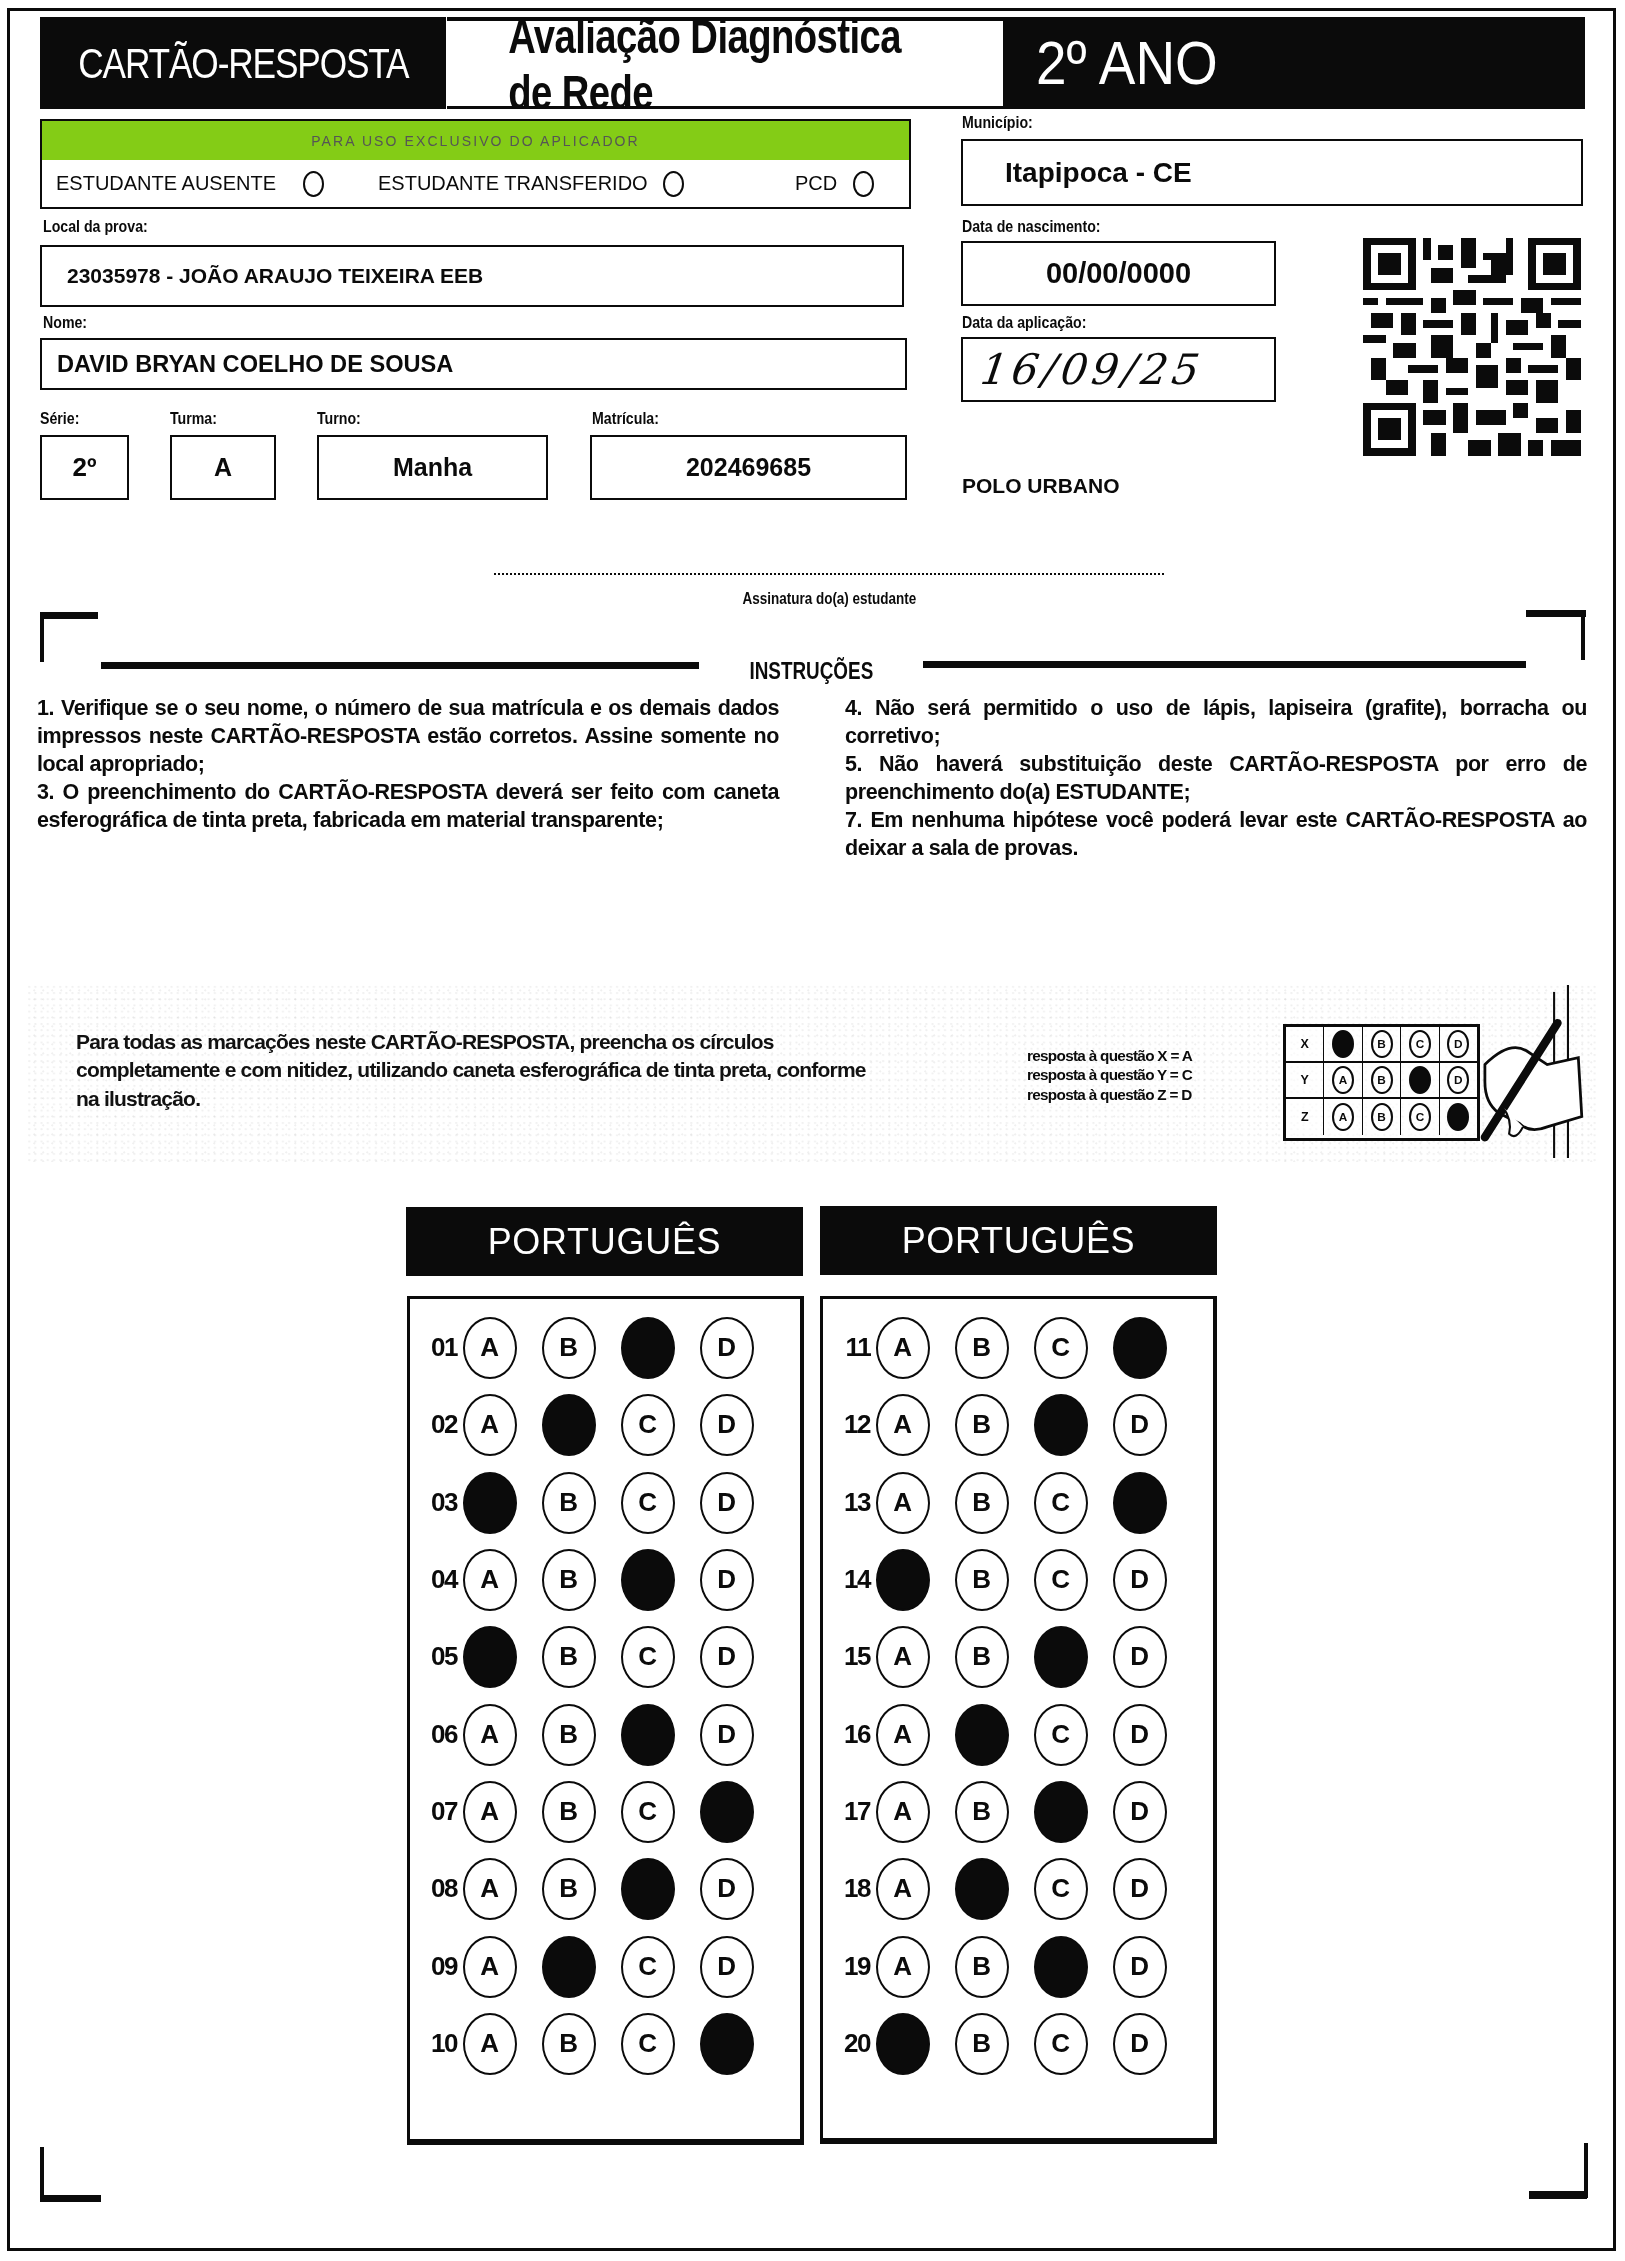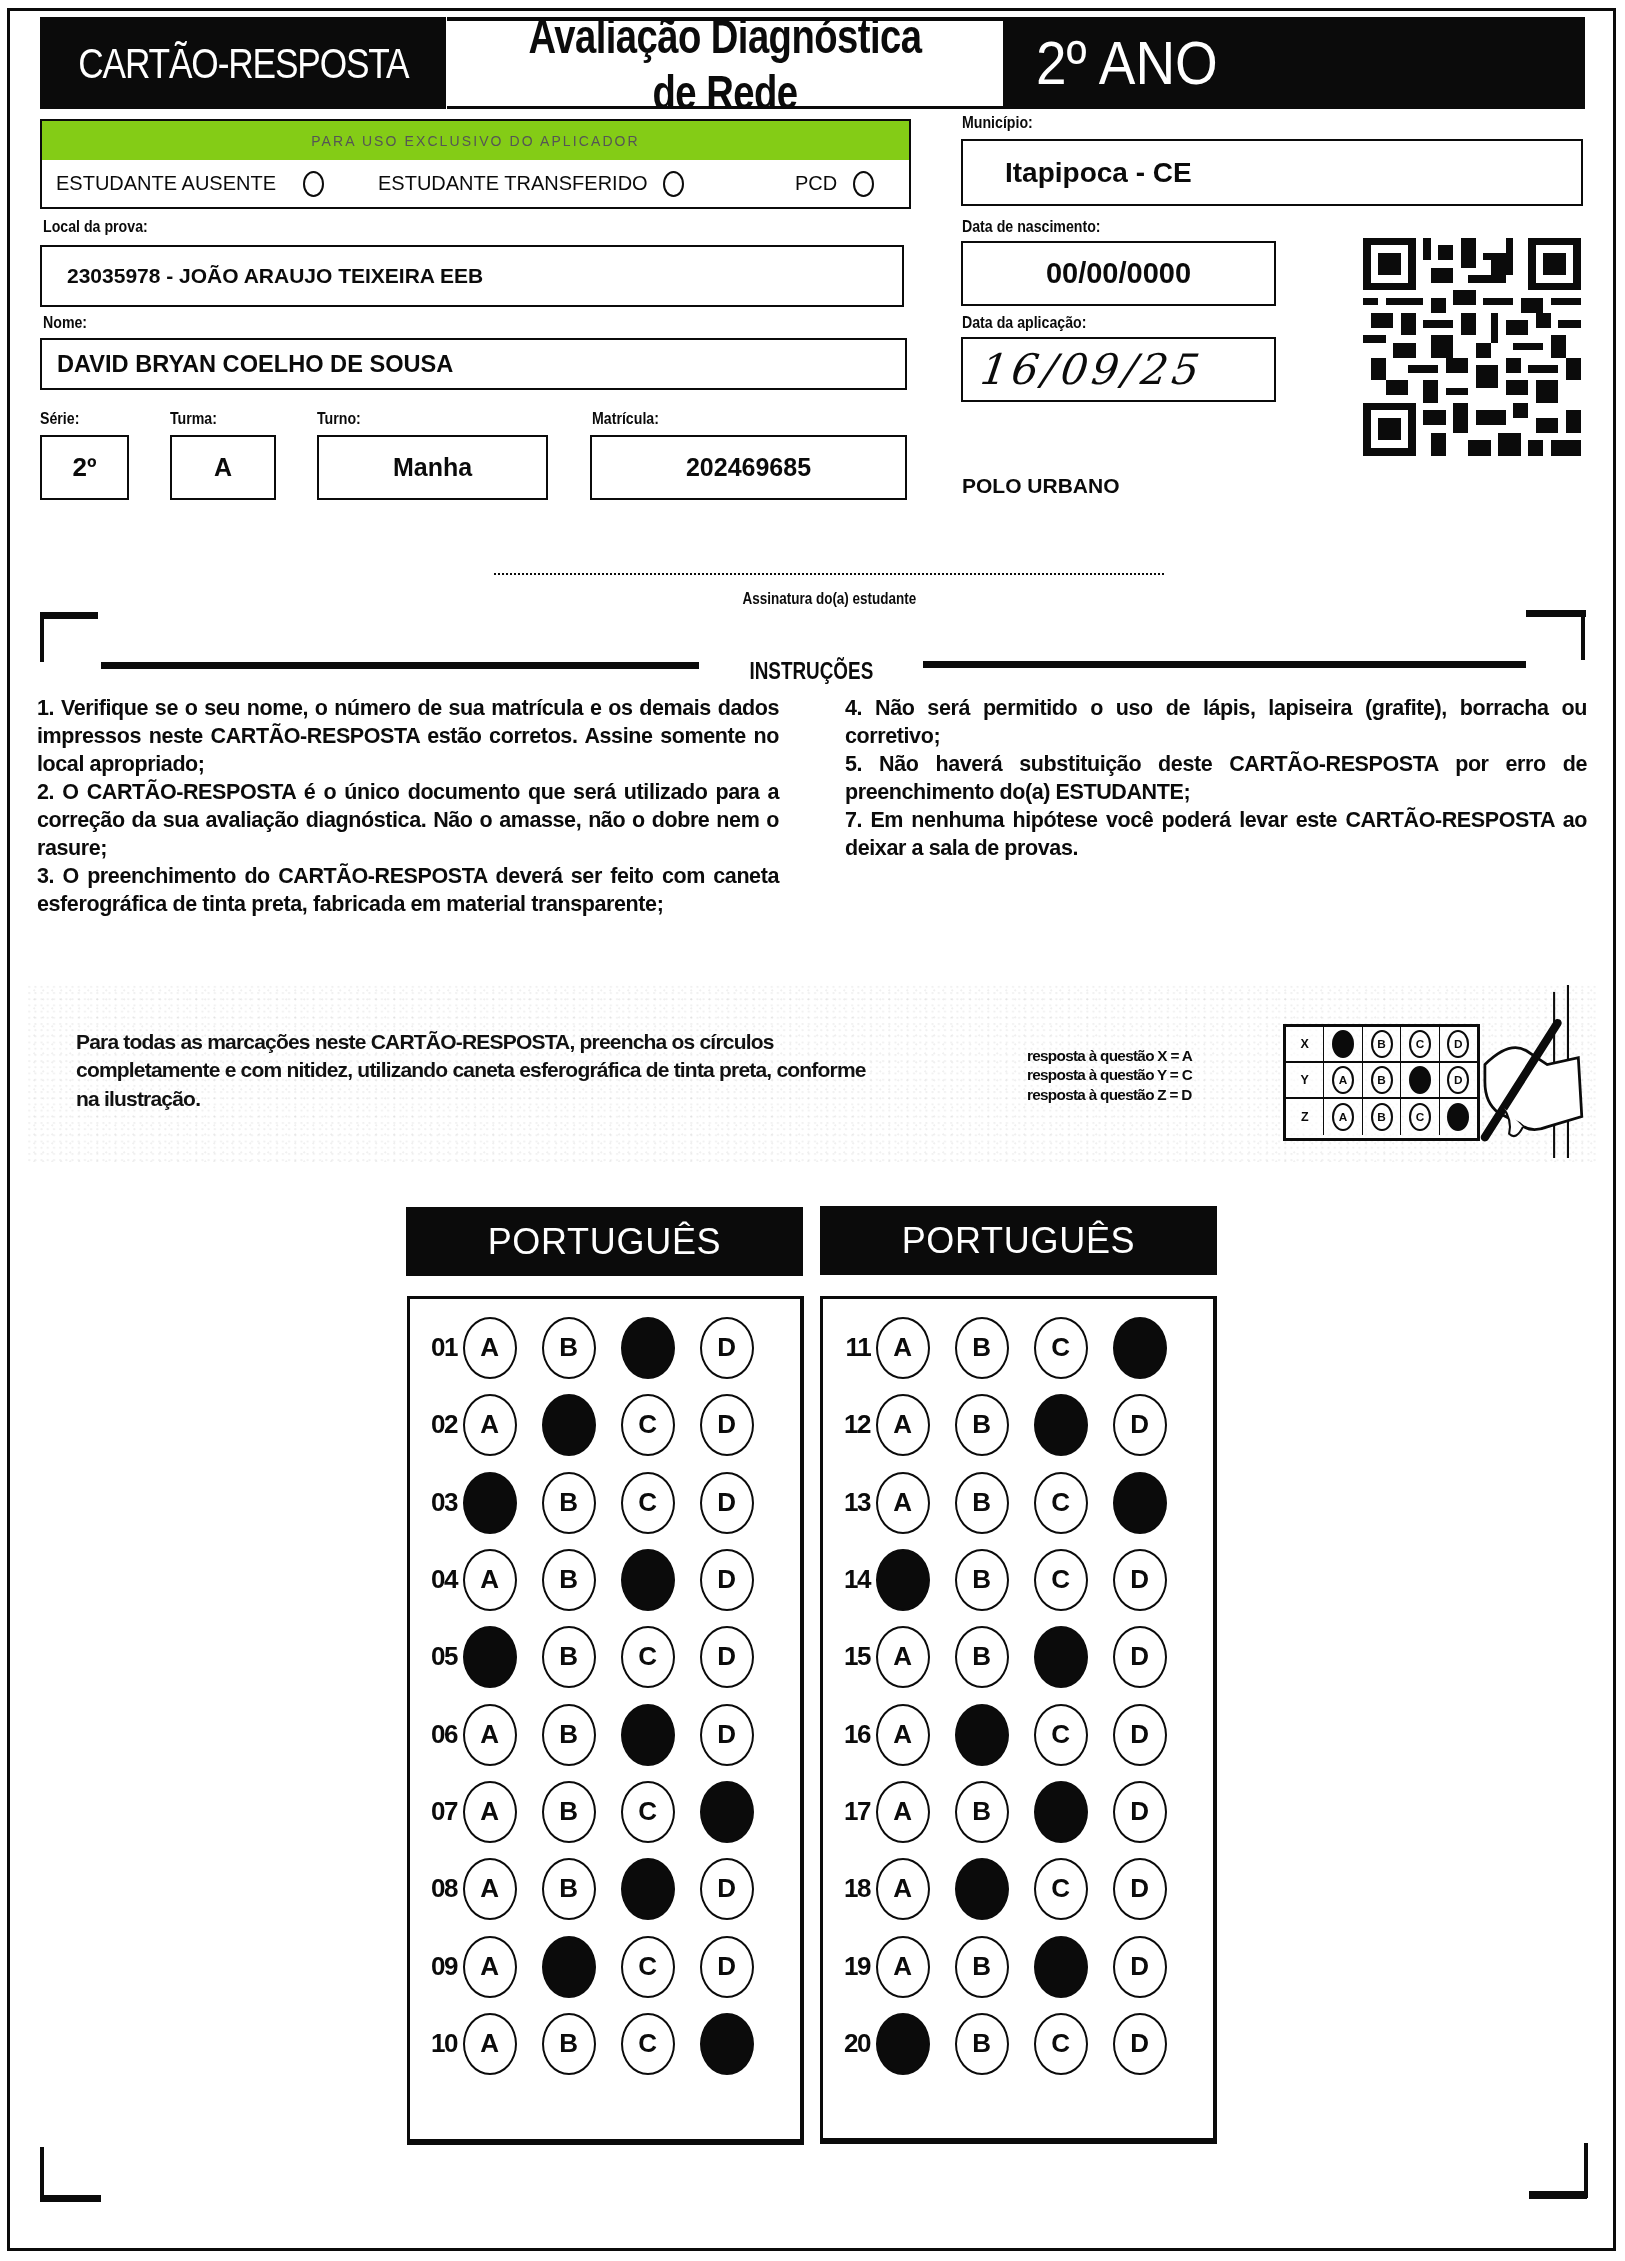--- a/index.html
+++ b/index.html
@@ -4,21 +4,21 @@
 <style>
   html, body { margin:0; padding:0; background:#ffffff; }
   body { width:1625px; height:2261px; position:relative; overflow:hidden; font-family:"Liberation Sans", sans-serif; color:#0b0b0b; }
   .abs { position:absolute; }
   .outer { left:7px; top:8.3px; width:1609px; height:2243px; border:3.5px solid #0b0b0b; box-sizing:border-box; }
 
   
   .hdr-black { background:#0b0b0b; color:#fff; }
   .hdr-left { left:40px; top:17.3px; width:406px; height:92px; display:flex; align-items:center; justify-content:center; font-size:43px; font-family:"Liberation Sans", sans-serif; letter-spacing:-1.4px; transform-origin:center; }
   .hdr-left span { display:inline-block; transform:scaleX(0.82); }
-  .hdr-mid { left:447px; top:21px; width:556px; height:85px; background:#fff; display:flex; align-items:center; justify-content:center; font-size:49px; font-weight:bold;text-align:center; }
+  .hdr-mid { left:447px; top:21px; width:556px; height:85px; background:#fff; display:flex; align-items:center; justify-content:center; font-size:49px; font-weight:bold; }
   .hdr-mid span { display:inline-block; transform:scaleX(0.78); letter-spacing:-0.7px; }
   .hdr-right { left:1003px; top:17.3px; width:582px; height:92px; display:flex; align-items:center; padding-left:33px; box-sizing:border-box; font-size:61px; }
   .hdr-right span { display:inline-block; transform:scaleX(0.9); transform-origin:left center; }
 
   
   .apl { left:40px; top:119px; width:871px; height:90px; border:2.8px solid #0b0b0b; box-sizing:border-box; }
   .apl-top { position:absolute; left:0; top:0; right:0; height:39px; background:#84cc16; color:#555; font-size:14px; display:flex; align-items:center; justify-content:center; letter-spacing:2.1px; }
   .apl-row { position:absolute; left:0; right:0; top:39px; bottom:0; display:flex; align-items:center; font-size:20px; }
   .apl-item { position:absolute; display:flex; align-items:center; top:50%; transform:translateY(-50%); }
   .radio { display:inline-block; width:21px; height:26px; border:2.1px solid #0b0b0b; border-radius:50%; margin-left:15.3px; box-sizing:border-box; background:#fff; }
@@ -222,21 +222,20 @@
 <div class="abs corner" style="left:40px;top:2195px;width:61px;height:7px;"></div>
 <div class="abs corner" style="left:1584px;top:2143px;width:4.2px;height:55px;"></div>
 <div class="abs corner" style="left:1529px;top:2191px;width:58px;height:7.6px;"></div>
 
 <div class="abs instr-rule" style="left:101px;width:598px;"></div>
 <div class="abs instr-title"><span>INSTRUÇÕES</span></div>
 <div class="abs instr-rule" style="left:923px;width:603px;top:661px;"></div>
 
 <div class="abs instr-col" style="left:37px;top:694px;width:742px;">
   <p>1. Verifique se o seu nome, o número de sua matrícula e os demais dados impressos neste CARTÃO-RESPOSTA estão corretos. Assine somente no local apropriado;</p>
-  <p>2. O CARTÃO-RESPOSTA é o único documento que será utilizado para a correção da sua avaliação diagnóstica. Não o amasse, não o dobre nem o rasure;</p>
   <p>3. O preenchimento do CARTÃO-RESPOSTA deverá ser feito com caneta esferográfica de tinta preta, fabricada em material transparente;</p>
 </div>
 <div class="abs instr-col" style="left:845px;top:694px;width:742px;">
   <p>4. Não será permitido o uso de lápis, lapiseira (grafite), borracha ou corretivo;</p>
   <p>5. Não haverá substituição deste CARTÃO-RESPOSTA por erro de preenchimento do(a) ESTUDANTE;</p>
   <p>7. Em nenhuma hipótese você poderá levar este CARTÃO-RESPOSTA ao deixar a sala de provas.</p>
 </div>
 
 <div class="abs example"></div>
 <div class="abs ex-text">Para todas as marcações neste CARTÃO-RESPOSTA, preencha os círculos completamente e com nitidez, utilizando caneta esferográfica de tinta preta, conforme na ilustração.</div>

